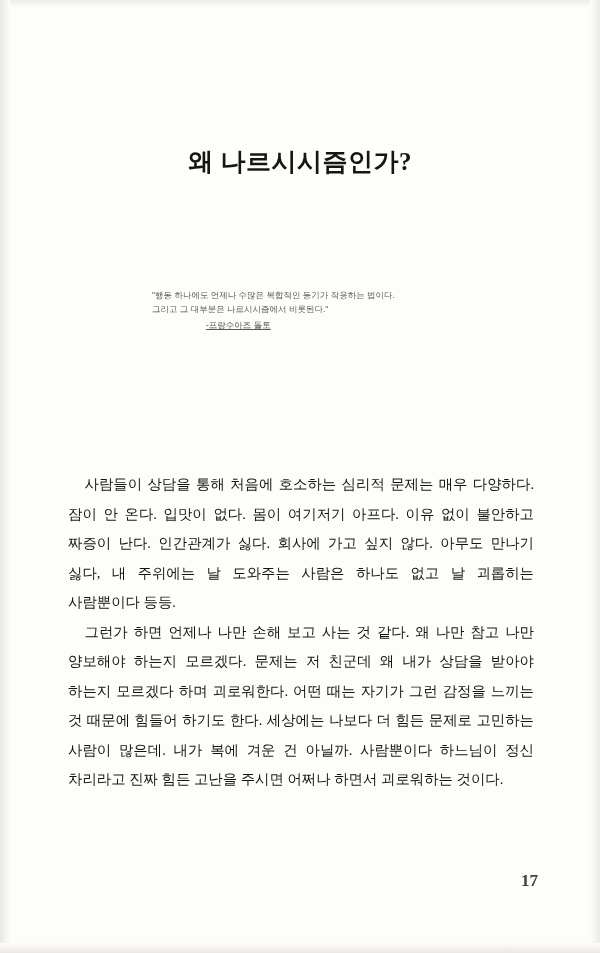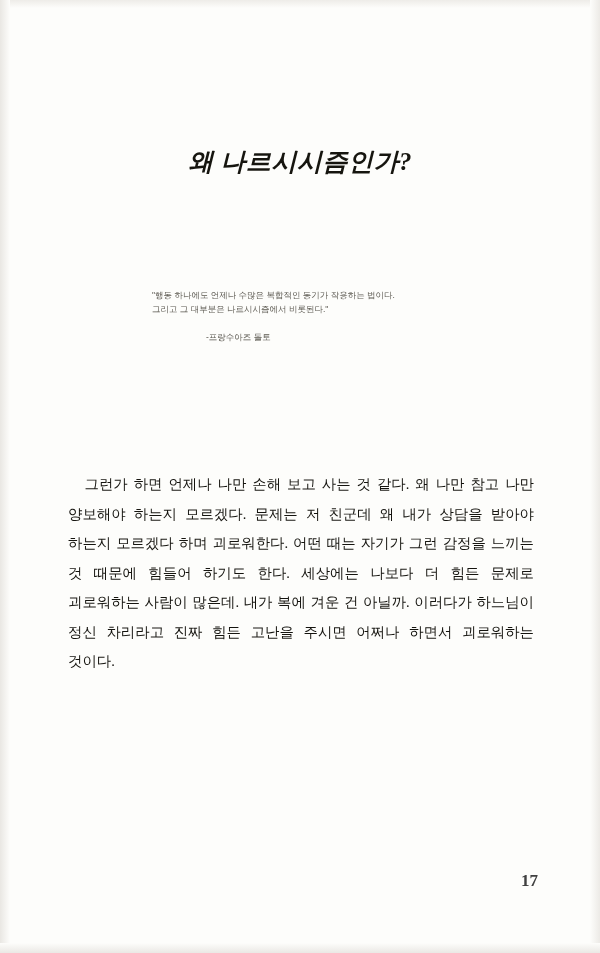--- a/index.html
+++ b/index.html
@@ -51,41 +51,41 @@
     position: absolute;
     top: 128px;
     left: 0;
     width: 600px;
     text-align: center;
     font-size: 25px;
     font-weight: 700;
     letter-spacing: 0.5px;
     color: #16150f;
     font-family: "Liberation Serif", "DejaVu Serif", serif;
-    font-style: italic;
   }
 
   .epigraph {
     position: absolute;
     top: 289px;
     left: 152px;
     width: 300px;
     font-size: 8.5px;
     line-height: 1.62;
     color: #5b5850;
     font-family: "Liberation Sans", "DejaVu Sans", sans-serif;
   }
   .epigraph .q-line {
     display: block;
     white-space: nowrap;
   }
   .epigraph .q-attrib {
     display: block;
-    margin-top: 14px;
+    margin-top: 2px;
     margin-left: 54px;
+    text-decoration: underline;
   }
 
   .body-copy {
     position: absolute;
     top: 470px;
     left: 68px;
     width: 466px;
     font-size: 14.4px;
     line-height: 29.5px;
     color: #15140f;
@@ -122,18 +122,19 @@
 
   <h1 class="chapter-title">왜 나르시시즘인가?</h1>
 
   <div class="epigraph">
     <span class="q-line">"행동 하나에도 언제나 수많은 복합적인 동기가 작용하는 법이다.</span>
     <span class="q-line">그리고 그 대부분은 나르시시즘에서 비롯된다."</span>
     <span class="q-attrib">-프랑수아즈 돌토</span>
   </div>
 
   <div class="body-copy">
-    <p>그런가 하면 언제나 나만 손해 보고 사는 것 같다. 왜 나만 참고 나만 양보해야 하는지 모르겠다. 문제는 저 친군데 왜 내가 상담을 받아야 하는지 모르겠다 하며 괴로워한다. 어떤 때는 자기가 그런 감정을 느끼는 것 때문에 힘들어 하기도 한다. 세상에는 나보다 더 힘든 문제로 괴로워하는 사람이 많은데. 내가 복에 겨운 건 아닐까. 이러다가 하느님이 정신 차리라고 진짜 힘든 고난을 주시면 어쩌나 하면서 괴로워하는 것이다.</p>
+    <p>사람들이 상담을 통해 처음에 호소하는 심리적 문제는 매우 다양하다. 잠이 안 온다. 입맛이 없다. 몸이 여기저기 아프다. 이유 없이 불안하고 짜증이 난다. 인간관계가 싫다. 회사에 가고 싶지 않다. 아무도 만나기 싫다, 내 주위에는 날 도와주는 사람은 하나도 없고 날 괴롭히는 사람뿐이다 등등.</p>
+    <p>그런가 하면 언제나 나만 손해 보고 사는 것 같다. 왜 나만 참고 나만 양보해야 하는지 모르겠다. 문제는 저 친군데 왜 내가 상담을 받아야 하는지 모르겠다 하며 괴로워한다. 어떤 때는 자기가 그런 감정을 느끼는 것 때문에 힘들어 하기도 한다. 세상에는 나보다 더 힘든 문제로 고민하는 사람이 많은데. 내가 복에 겨운 건 아닐까. 사람뿐이다 하느님이 정신 차리라고 진짜 힘든 고난을 주시면 어쩌나 하면서 괴로워하는 것이다.</p>
   </div>
 
   <div class="folio">17</div>
 
 </div>
 
 </body></html>

